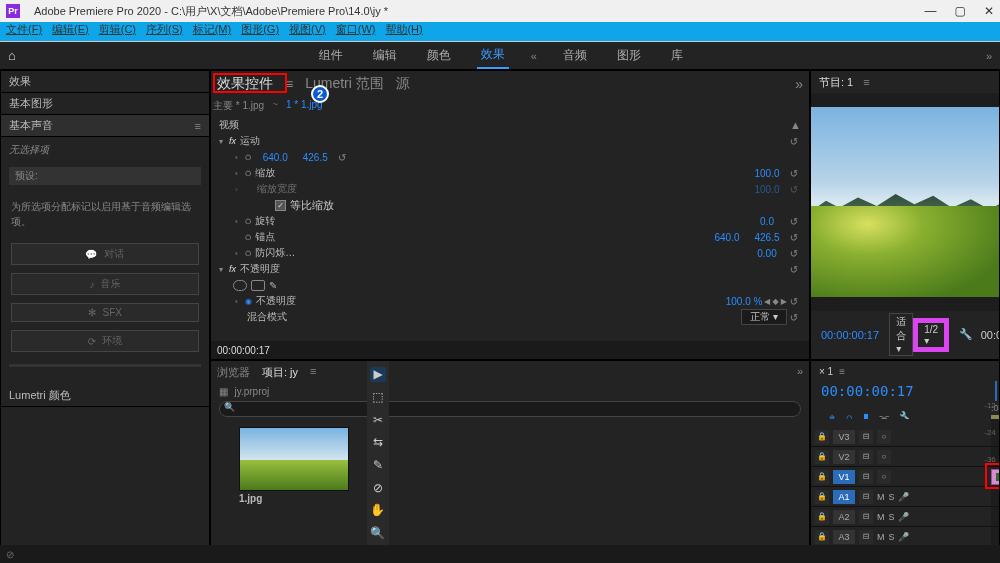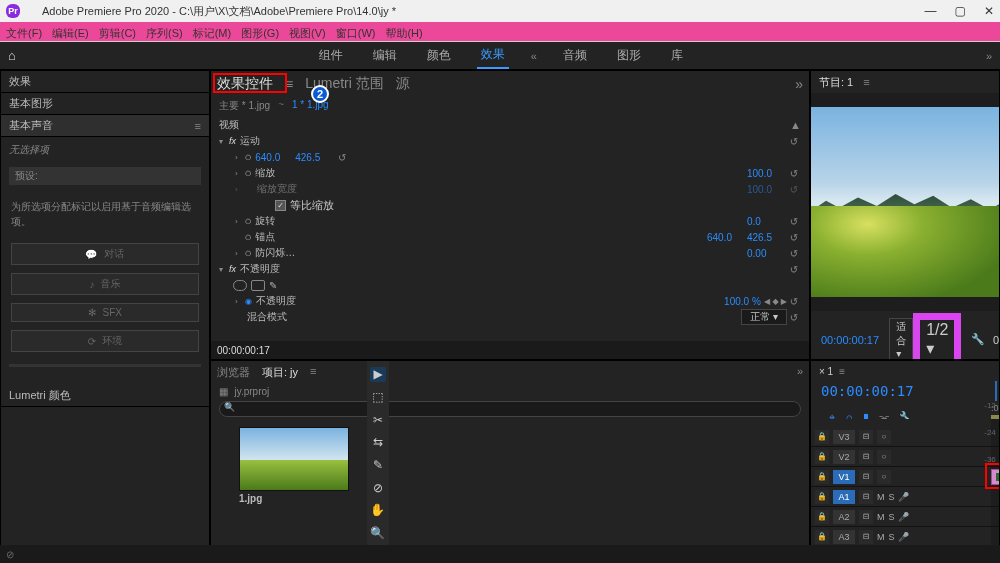--- a/index.html
+++ b/index.html
@@ -1,48 +1,48 @@
 <!DOCTYPE html>
 <html><head>
 <meta charset="utf-8">
 <style>
   * { margin:0; padding:0; box-sizing:border-box; font-family:"Microsoft YaHei",Arial,sans-serif; }
   body { width:1000px; height:563px; background:#232323; color:#c8c8c8; font-size:11px; overflow:hidden; position:relative; }
   
   .titlebar { height:22px; background:#f0f0f0; display:flex; align-items:center; padding:0 6px; color:#333; }
-  .titlebar .logo { width:14px; height:14px; background:#8a2be2; color:#fff; font-size:9px; font-weight:bold; display:flex; align-items:center; justify-content:center; border-radius:6px; margin-right:22px; }
+  .titlebar .logo { width:14px; height:14px; background:#8a2be2; color:#fff; font-size:9px; font-weight:bold; display:flex; align-items:center; justify-content:center; border-radius:0; margin-right:14px; }
   .titlebar .title { flex:1; font-size:11px; }
   .winbtns { display:flex; gap:18px; color:#333; font-size:12px; }
   
-  .menubar { height:20px; background:#ec4899; display:flex; align-items:flex-end; padding:0 6px; color:#333; gap:10px; border-bottom:1px solid #ccc; }
+  .menubar { height:20px; background:#0ea5e9; display:flex; align-items:flex-start; padding:0 6px; color:#333; gap:10px; border-bottom:1px solid #ccc;text-decoration:underline; }
   .menubar span { font-size:11px; }
   
   .wsbar { height:28px; background:#232323; border-bottom:1px solid #000; display:flex; align-items:center; padding:0 8px; gap:22px; color:#aaa; }
   .wsbar .home { font-size:13px; color:#ddd; }
   .wsbar .spacer { flex:1; }
   .wsbar .ws { font-size:12px; padding:4px 4px; }
   .wsbar .ws.active { color:#3a9cff; border-bottom:2px solid #3a9cff; }
   .wsbar .chev { color:#888; font-size:11px; }
   
   .main { display:grid; grid-template-columns:210px 600px 190px; grid-template-rows:290px 210px; height:493px; }
   .panel { background:#232323; border:1px solid #000; position:relative; overflow:hidden; }
   
   .ec-tabs { display:flex; gap:12px; padding:4px 6px; align-items:center; font-size:14px; }
   .ec-tabs .tab { color:#888; }
   .ec-tabs .tab.active { color:#ddd; }
   .ec-redbox { position:absolute; left:2px; top:2px; width:74px; height:20px; border:2px solid #ff0000; pointer-events:none; }
   .badge { position:absolute; width:18px; height:18px; border-radius:50%; background:#0b5bd6; border:2px solid #fff; color:#fff; font-size:11px; font-weight:bold; display:flex; align-items:center; justify-content:center; }
   .badge.n2 { left:100px; top:14px; }
-  .ec-sub { padding:2px 8px; font-size:10px; color:#888; display:flex; gap:8px; }
+  .ec-sub { padding:2px 2px; font-size:10px; color:#888; display:flex; gap:8px; }
   .ec-sub .link { color:#2b8cff; }
   .ec-body { padding:2px 4px; font-size:11px; }
   .ec-row { display:flex; align-items:center; height:16px; padding:0 4px; }
   .ec-row .tw { width:10px; color:#888; font-size:8px; }
   .ec-row .label { flex:1; color:#bbb; font-size:10px; }
-  .ec-row .val { color:#2b8cff; font-size:10px; min-width:40px; text-align:left; }
+  .ec-row .val { color:#2b8cff; font-size:10px; min-width:40px; text-align:center; }
   .ec-row .reset { color:#888; font-size:10px; width:14px; text-align:center; }
   .ec-row .fx { color:#ddd; font-size:9px; font-style:italic; margin-right:4px; }
   .ec-check { width:11px; height:11px; background:#555; border:1px solid #888; display:inline-flex; align-items:center; justify-content:center; font-size:8px; color:#ddd; margin-right:4px; }
   .ec-shape { display:flex; gap:4px; margin-left:14px; }
   .ec-shape span { width:14px; height:11px; border:1px solid #888; border-radius:6px; }
   .ec-shape span.rect { border-radius:2px; }
   .ec-shape span.pen { border:none; font-size:10px; color:#aaa; }
   .ec-time { height:18px; background:#1a1a1a; display:flex; align-items:center; padding:0 6px; font-size:10px; color:#2b8cff; gap:10px; }
   .ec-time .tc { color:#ddd; }
   
@@ -51,21 +51,21 @@
   .preview-wrap { flex:1; display:flex; align-items:center; justify-content:center; background:#1d1d1d; }
   .preview { width:280px; height:190px; position:relative; overflow:hidden; }
   .sky { position:absolute; inset:0; background:linear-gradient(#7ab3e0 0%,#b8d4e8 40%,#d8e8f0 50%); }
   .mtn { position:absolute; left:0; right:0; top:44%; height:18%; background:linear-gradient(#2a4a3a,#5a7a5a); clip-path:polygon(0 60%,8% 30%,15% 50%,25% 20%,35% 45%,45% 10%,55% 40%,65% 15%,75% 50%,85% 25%,95% 55%,100% 40%,100% 100%,0 100%); }
   .grass { position:absolute; left:0; right:0; bottom:0; height:48%; background:radial-gradient(ellipse at 30% 20%,#d8e060 0%,#8ab030 30%,#4a7a1a 80%); }
   .prog-ctrl { height:48px; background:#232323; display:flex; flex-direction:column; }
   .prog-tc { display:flex; align-items:center; padding:2px 10px; font-size:11px; color:#2b8cff; }
   .prog-tc .fit { color:#ccc; margin-left:10px; font-size:10px; border:1px solid #444; padding:1px 6px; }
   .prog-tc .sp { flex:1; }
   .prog-tc .dur { color:#ccc; }
-  .prog-tc .half { color:#ccc; margin-right:10px; font-size:16px; border:7px solid #d946ef; padding:1px 6px; }
+  .prog-tc .half { color:#ccc; margin-right:10px; font-size:10px; border:5px solid #d946ef; padding:1px 6px; }
   .prog-scrub { height:14px; background:#1a1a1a; margin:2px 10px; position:relative; }
   .prog-scrub .head { position:absolute; left:38%; top:-1px; width:10px; height:14px; background:#2b8cff; border-radius:2px 2px 4px 4px; }
   
   .rcol { display:flex; flex-direction:column; }
   .rtab { height:22px; display:flex; align-items:center; padding:0 8px; color:#bbb; font-size:11px; border-bottom:1px solid #000; }
   .rtab.active { background:#2f2f2f; }
   .rtab .menu { margin-left:auto; color:#888; }
   .rnote { padding:10px; color:#888; font-size:10px; line-height:1.5; }
   .rbtn { margin:4px 10px; padding:3px 8px; background:#2a2a2a; border:1px solid #444; color:#666; font-size:10px; text-align:center; display:flex; align-items:center; gap:6px; justify-content:center; }
   .rpreset { margin:4px 8px; padding:2px 6px; background:#333; color:#888; font-size:10px; }

